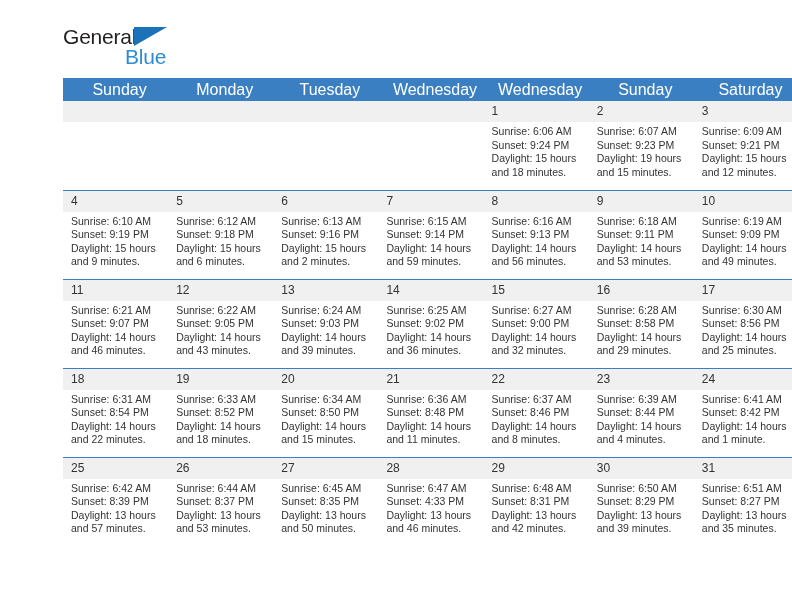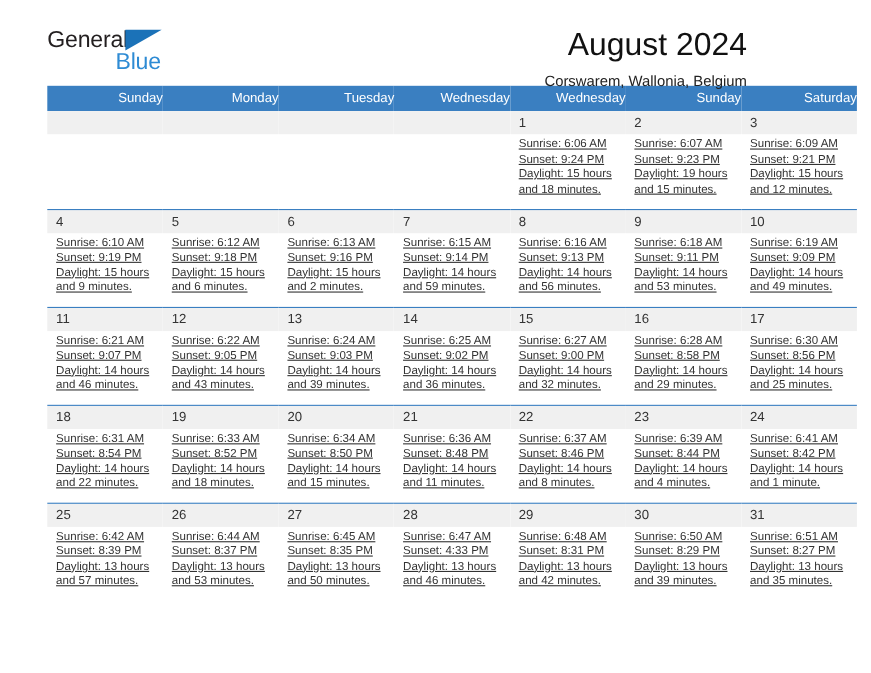--- a/index.html
+++ b/index.html
@@ -15,20 +15,21 @@
     font-family: "Liberation Sans", sans-serif;
     color: #333333;
     overflow: hidden;
   }
 
   .page {
     width: 724px;
     height: 612px;
     position: relative;
     padding: 0 43px;
+    margin-left: 20px;
   }
 
   
   .topbar {
     display: flex;
     align-items: flex-start;
     justify-content: space-between;
     padding-top: 24px;
     height: 76px;
   }
@@ -95,22 +96,22 @@
     width: 736px;
     border-collapse: collapse;
     table-layout: fixed;
     margin-top: 2px;
   }
 
   .calendar th {
     background: #3a7fc1;
     color: #ffffff;
     font-weight: normal;
-    font-size: 12px;
-    text-align: right;
+    font-size: 16px;
+    text-align: center;
     padding: 5px 0 5px 8px;
     height: 22px;
     line-height: 13px;
     border: none;
   }
 
   .calendar td {
     vertical-align: top;
     padding: 0;
     border: none;
@@ -134,42 +135,37 @@
   }
   td.empty .daynum {
     color: transparent;
   }
 
   .info {
     padding: 3px 6px 0 8px;
     font-size: 10.5px;
     line-height: 13.6px;
     color: #333333;
-    text-decoration: underline;
   }
   .info div { white-space: nowrap; }
   .info .daylight { white-space: normal; }
 </style>
 </head>
 <body>
 
 <div class="page">
 
   <div class="topbar">
 
     <div class="brand">
       <span class="brand-general">General</span>
       <span class="brand-tri"></span>
       <span class="brand-blue">Blue</span>
     </div>
 
-    <div class="titles">
-      <h1 class="cal-title">August 2024</h1>
-      <div class="cal-subtitle">Corswarem, Wallonia, Belgium</div>
-    </div>
 
   </div>
 
   <table class="calendar">
     <thead>
       <tr>
         <th>Sunday</th>
         <th>Monday</th>
         <th>Tuesday</th>
         <th>Wednesday</th>

